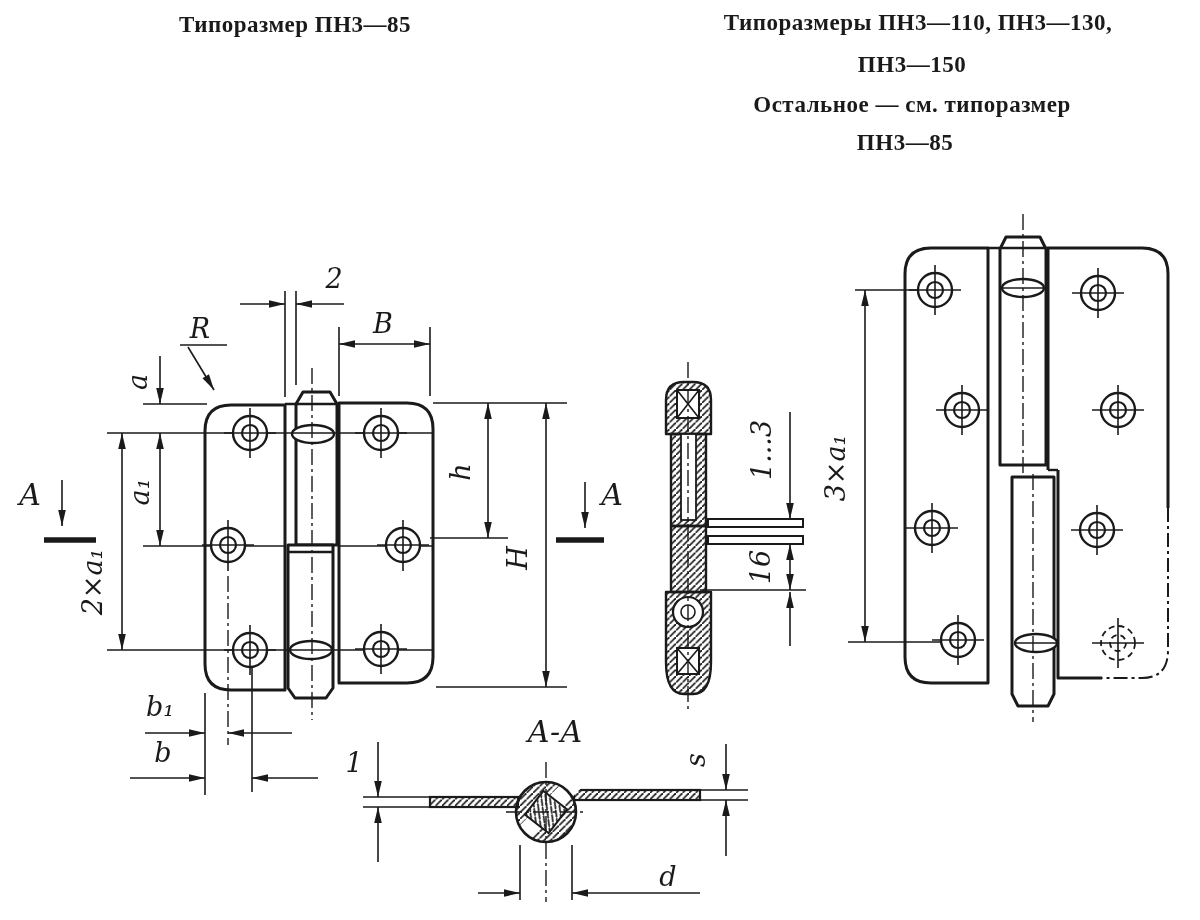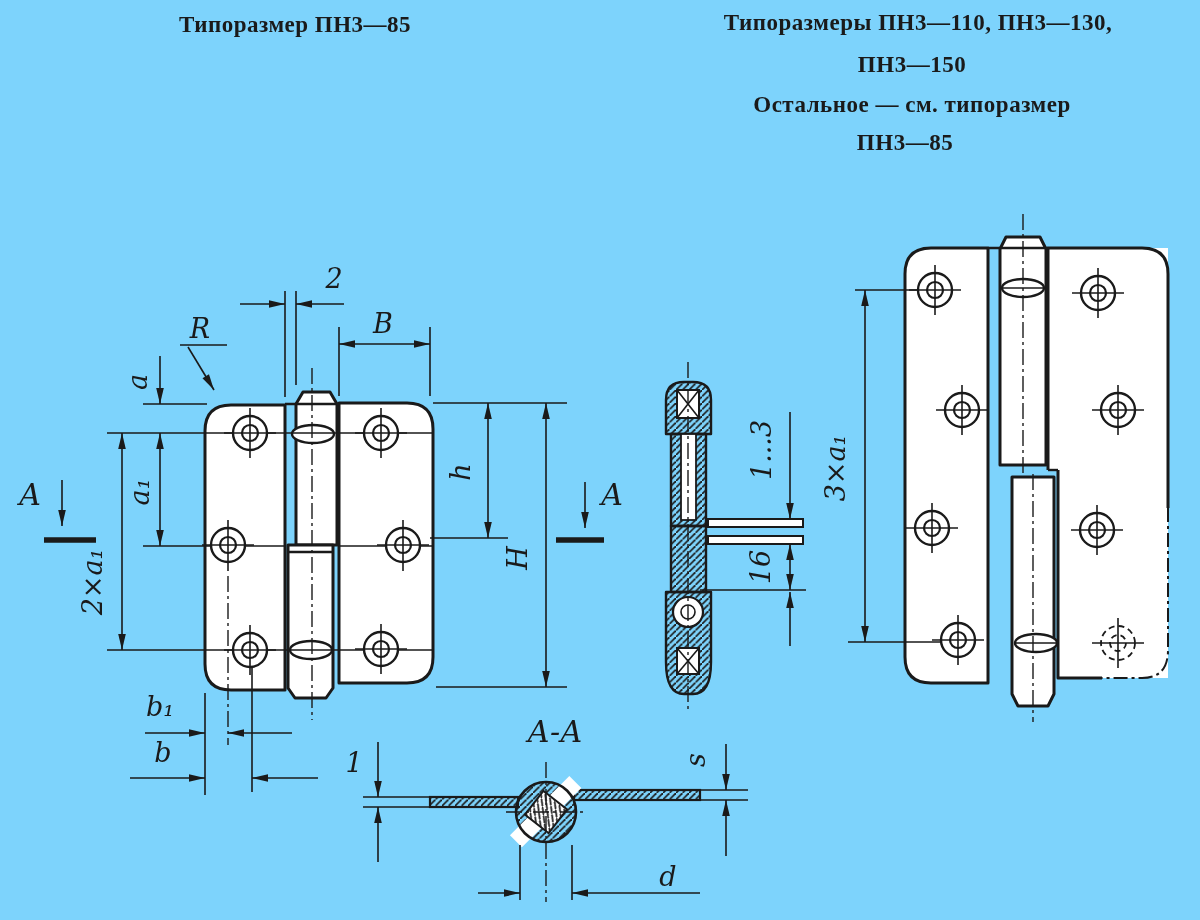--- a/index.html
+++ b/index.html
@@ -1,16 +1,16 @@
 <!DOCTYPE html>
 <html><head>
 <meta charset="utf-8">
 <style>
   html,body{margin:0;padding:0;background:#e8e8e8;}
-  .sheet{position:relative;width:1200px;height:920px;background:#7dd3fc;overflow:hidden;
+  .sheet{position:relative;width:1200px;height:920px;background:#ffffff;overflow:hidden;
          font-family:"Liberation Serif", serif;}
   svg{position:absolute;left:0;top:0;}
   text{fill:#1a1a1a;}
   .hdr{font:bold 23px "Liberation Serif", serif;letter-spacing:.5px;}
   .dl{font:italic 27px "DejaVu Serif", serif;}
   .dlb{font:italic 30px "DejaVu Serif", serif;}
   .outline{fill:#fff;stroke:#1a1a1a;stroke-width:3;stroke-linejoin:round;}
   .outline2{fill:#fff;stroke:#1a1a1a;stroke-width:2.4;stroke-linejoin:round;}
   .edge{fill:none;stroke:#1a1a1a;stroke-width:3;stroke-linejoin:round;}
   .edge2{fill:none;stroke:#1a1a1a;stroke-width:2.4;}

